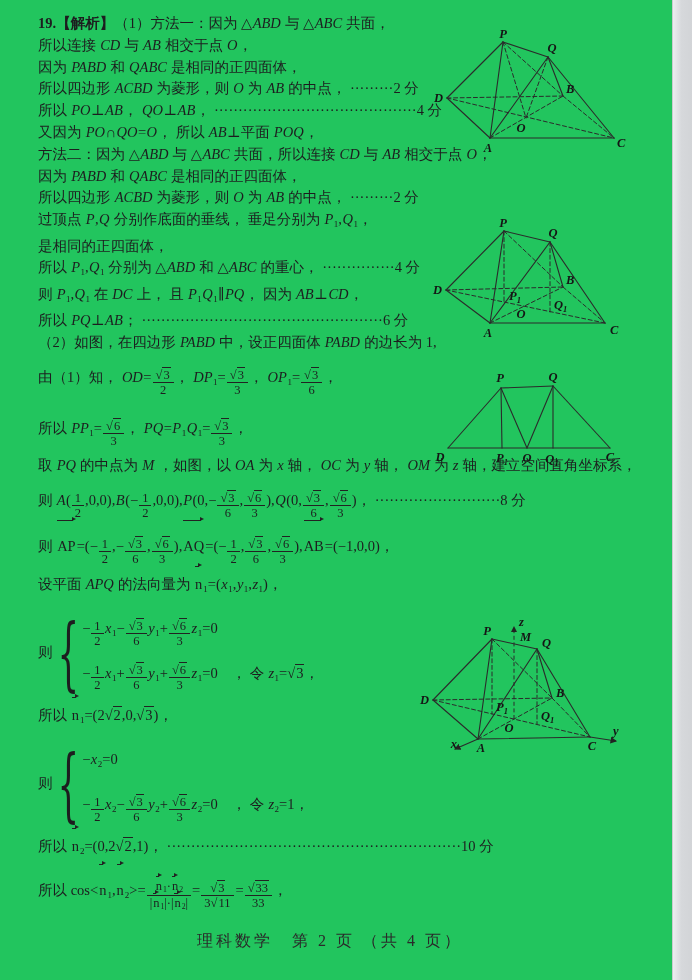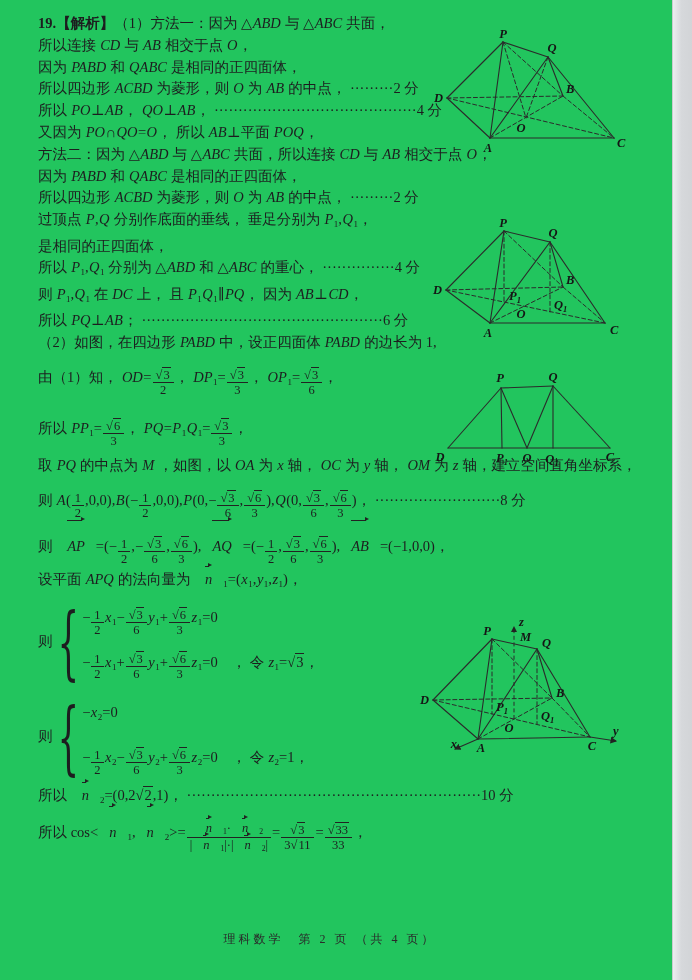--- a/index.html
+++ b/index.html
@@ -14,53 +14,53 @@
   .scan-edge{
     position:absolute;right:0;top:0;width:19px;height:100%;
     background:linear-gradient(to right,#eceef0 0%,#d6d8db 45%,#d2d4d7 100%);
     border-left:1px solid #c9cbce;
   }
   .content{position:absolute;left:38px;top:13px;width:640px;}
   .ln{font-size:14.5px;white-space:nowrap;}
   .ln i{font-style:italic;padding:0 .5px;}
   .ln b{font-weight:bold;}
   .k-t{line-height:21.8px;}
-  .k-tv{line-height:20px;}
+  .k-tv{line-height:31px;}
   .k-f{line-height:46px;}
   sub{font-size:.62em;vertical-align:-.3em;}
   
   .frac{display:inline-block;vertical-align:-0.95em;text-align:center;line-height:1.12;font-size:12.5px;margin:0 1px;}
   .frac .fn{display:block;border-bottom:1px solid #222;padding:0 3px;}
   .frac .fd{display:block;padding:0 3px;}
   
   .sq{white-space:nowrap;}
   .sq .sqb{border-top:1px solid #222;padding:0 1px;}
   
-  .vec{font-style:italic;position:relative;margin:0 11px;display:inline-block;}
+  .vec{position:relative;margin:0 1px;display:inline-block;}
   .vec::before{content:"";position:absolute;left:0;right:3px;top:-3px;border-top:1px solid #222;}
   .vec::after{content:"";position:absolute;right:-2px;top:-6px;width:0;height:0;
     border:2.5px solid transparent;border-left:4px solid #222;}
   
   .k-sys{display:flex;align-items:center;padding:5px 0;}
   .k-sys .pre{margin-right:2px;}
   .k-sys .brace{display:inline-block;font-family:"DejaVu Serif",serif;font-size:34px;font-weight:400;
     transform:scaleY(2.35);transform-origin:center;padding:0 3px;}
   .k-sys .eqs{display:flex;flex-direction:column;gap:4px;}
   .k-sys .eq{line-height:36px;}
   .k-sys .post{margin-left:14px;margin-top:41px;}
   
   svg{position:absolute;overflow:visible;}
   .es{stroke:#2b2b2b;stroke-width:1.1;fill:none;stroke-linecap:round;}
   .ed{stroke:#2b2b2b;stroke-width:1;fill:none;stroke-dasharray:4,2.6;stroke-linecap:round;}
   .ax{stroke:#2b2b2b;stroke-width:1.1;fill:none;}
   .axd{stroke:#2b2b2b;stroke-width:1;fill:none;stroke-dasharray:4,2.6;}
   svg text{font-family:"Liberation Serif","DejaVu Serif",serif;font-style:italic;font-size:12.5px;fill:#151515;font-weight:bold;}
   svg text tspan.sb{font-size:8.5px;}
   .footer{position:absolute;left:0;width:660px;top:931px;text-align:center;
-    font-size:12px;letter-spacing:3px;color:#2a2a2a;}
+    font-size:16px;letter-spacing:3px;color:#2a2a2a;}
 </style>
 </head>
 <body>
 
 <div class="page">
   <div class="content" id="solution">
       <div class="ln k-t"><b>19.【解析】</b>（1）方法一：因为 △<i>ABD</i> 与 △<i>ABC</i> 共面，</div>
       <div class="ln k-t">所以连接 <i>CD</i> 与 <i>AB</i> 相交于点 <i>O</i>，</div>
       <div class="ln k-t">因为 <i>PABD</i> 和 <i>QABC</i> 是相同的正四面体，</div>
       <div class="ln k-t">所以四边形 <i>ACBD</i> 为菱形，则 <i>O</i> 为 <i>AB</i> 的中点， ·········2 分</div>
@@ -83,20 +83,21 @@
       <div class="ln k-tv">设平面 <i>APQ</i> 的法向量为 <span class="vec">n</span><sub>1</sub>=(<i>x</i><sub>1</sub>,<i>y</i><sub>1</sub>,<i>z</i><sub>1</sub>)，</div>
       <div class="ln k-sys">
         <span class="pre">则</span>
         <span class="brace">{</span>
         <span class="eqs">
           <span class="eq">−<span class="frac"><span class="fn">1</span><span class="fd">2</span></span><i>x</i><sub>1</sub>−<span class="frac"><span class="fn"><span class="sq">√<span class="sqb">3</span></span></span><span class="fd">6</span></span><i>y</i><sub>1</sub>+<span class="frac"><span class="fn"><span class="sq">√<span class="sqb">6</span></span></span><span class="fd">3</span></span><i>z</i><sub>1</sub>=0</span>
           <span class="eq">−<span class="frac"><span class="fn">1</span><span class="fd">2</span></span><i>x</i><sub>1</sub>+<span class="frac"><span class="fn"><span class="sq">√<span class="sqb">3</span></span></span><span class="fd">6</span></span><i>y</i><sub>1</sub>+<span class="frac"><span class="fn"><span class="sq">√<span class="sqb">6</span></span></span><span class="fd">3</span></span><i>z</i><sub>1</sub>=0</span>
         </span>
         <span class="post">， 令 <i>z</i><sub>1</sub>=<span class="sq">√<span class="sqb">3</span></span>，</span>
       </div>
+      <div class="ln k-tv">所以 <span class="vec">n</span><sub>1</sub>=(2<span class="sq">√<span class="sqb">2</span></span>,0,<span class="sq">√<span class="sqb">3</span></span>)，</div>
       <div class="ln k-sys">
         <span class="pre">则</span>
         <span class="brace">{</span>
         <span class="eqs">
           <span class="eq">−<i>x</i><sub>2</sub>=0</span>
           <span class="eq">−<span class="frac"><span class="fn">1</span><span class="fd">2</span></span><i>x</i><sub>2</sub>−<span class="frac"><span class="fn"><span class="sq">√<span class="sqb">3</span></span></span><span class="fd">6</span></span><i>y</i><sub>2</sub>+<span class="frac"><span class="fn"><span class="sq">√<span class="sqb">6</span></span></span><span class="fd">3</span></span><i>z</i><sub>2</sub>=0</span>
         </span>
         <span class="post">， 令 <i>z</i><sub>2</sub>=1，</span>
       </div>
       <div class="ln k-tv">所以 <span class="vec">n</span><sub>2</sub>=(0,2<span class="sq">√<span class="sqb">2</span></span>,1)， ·····························································10 分</div>

